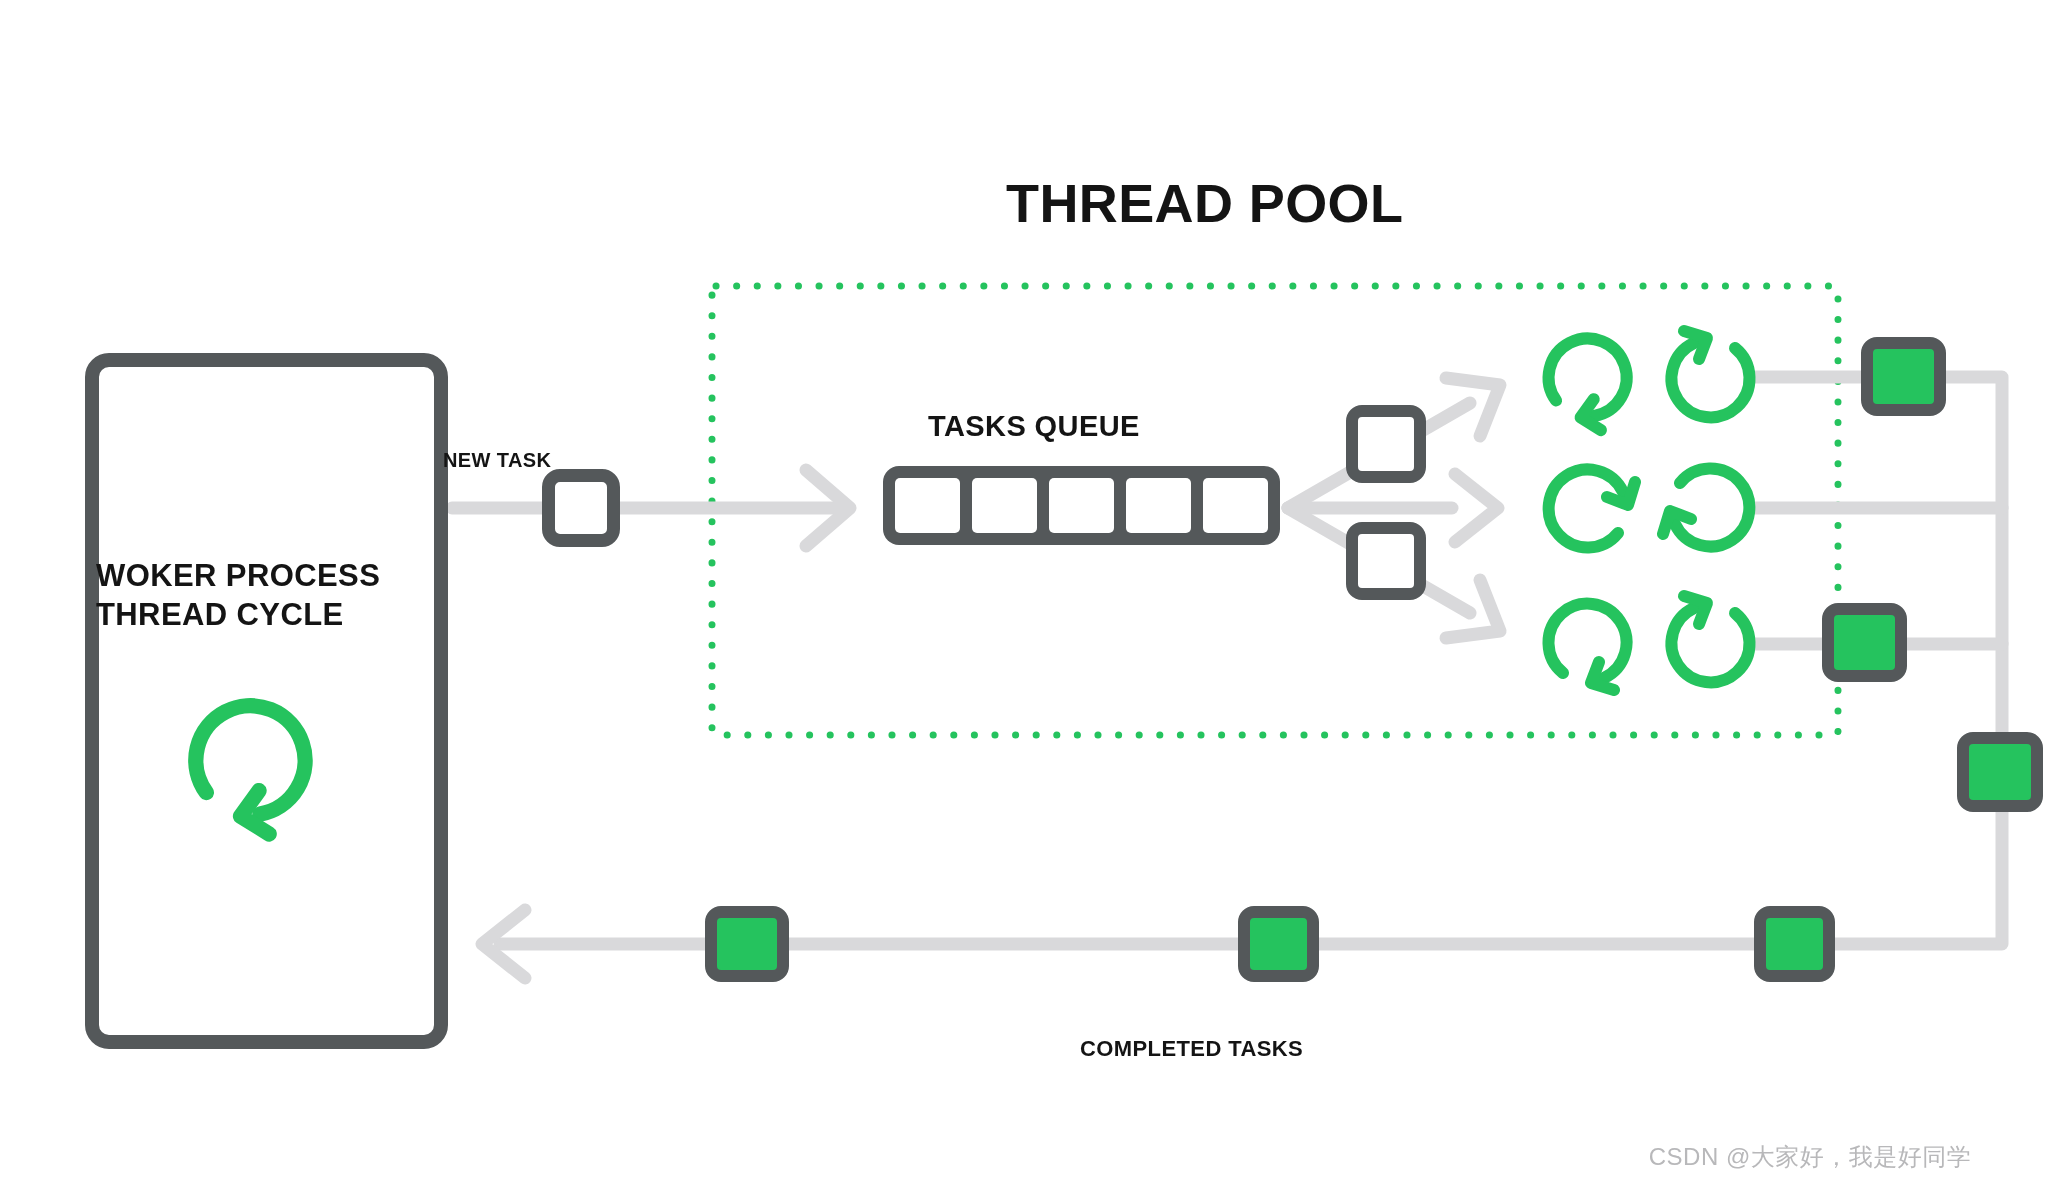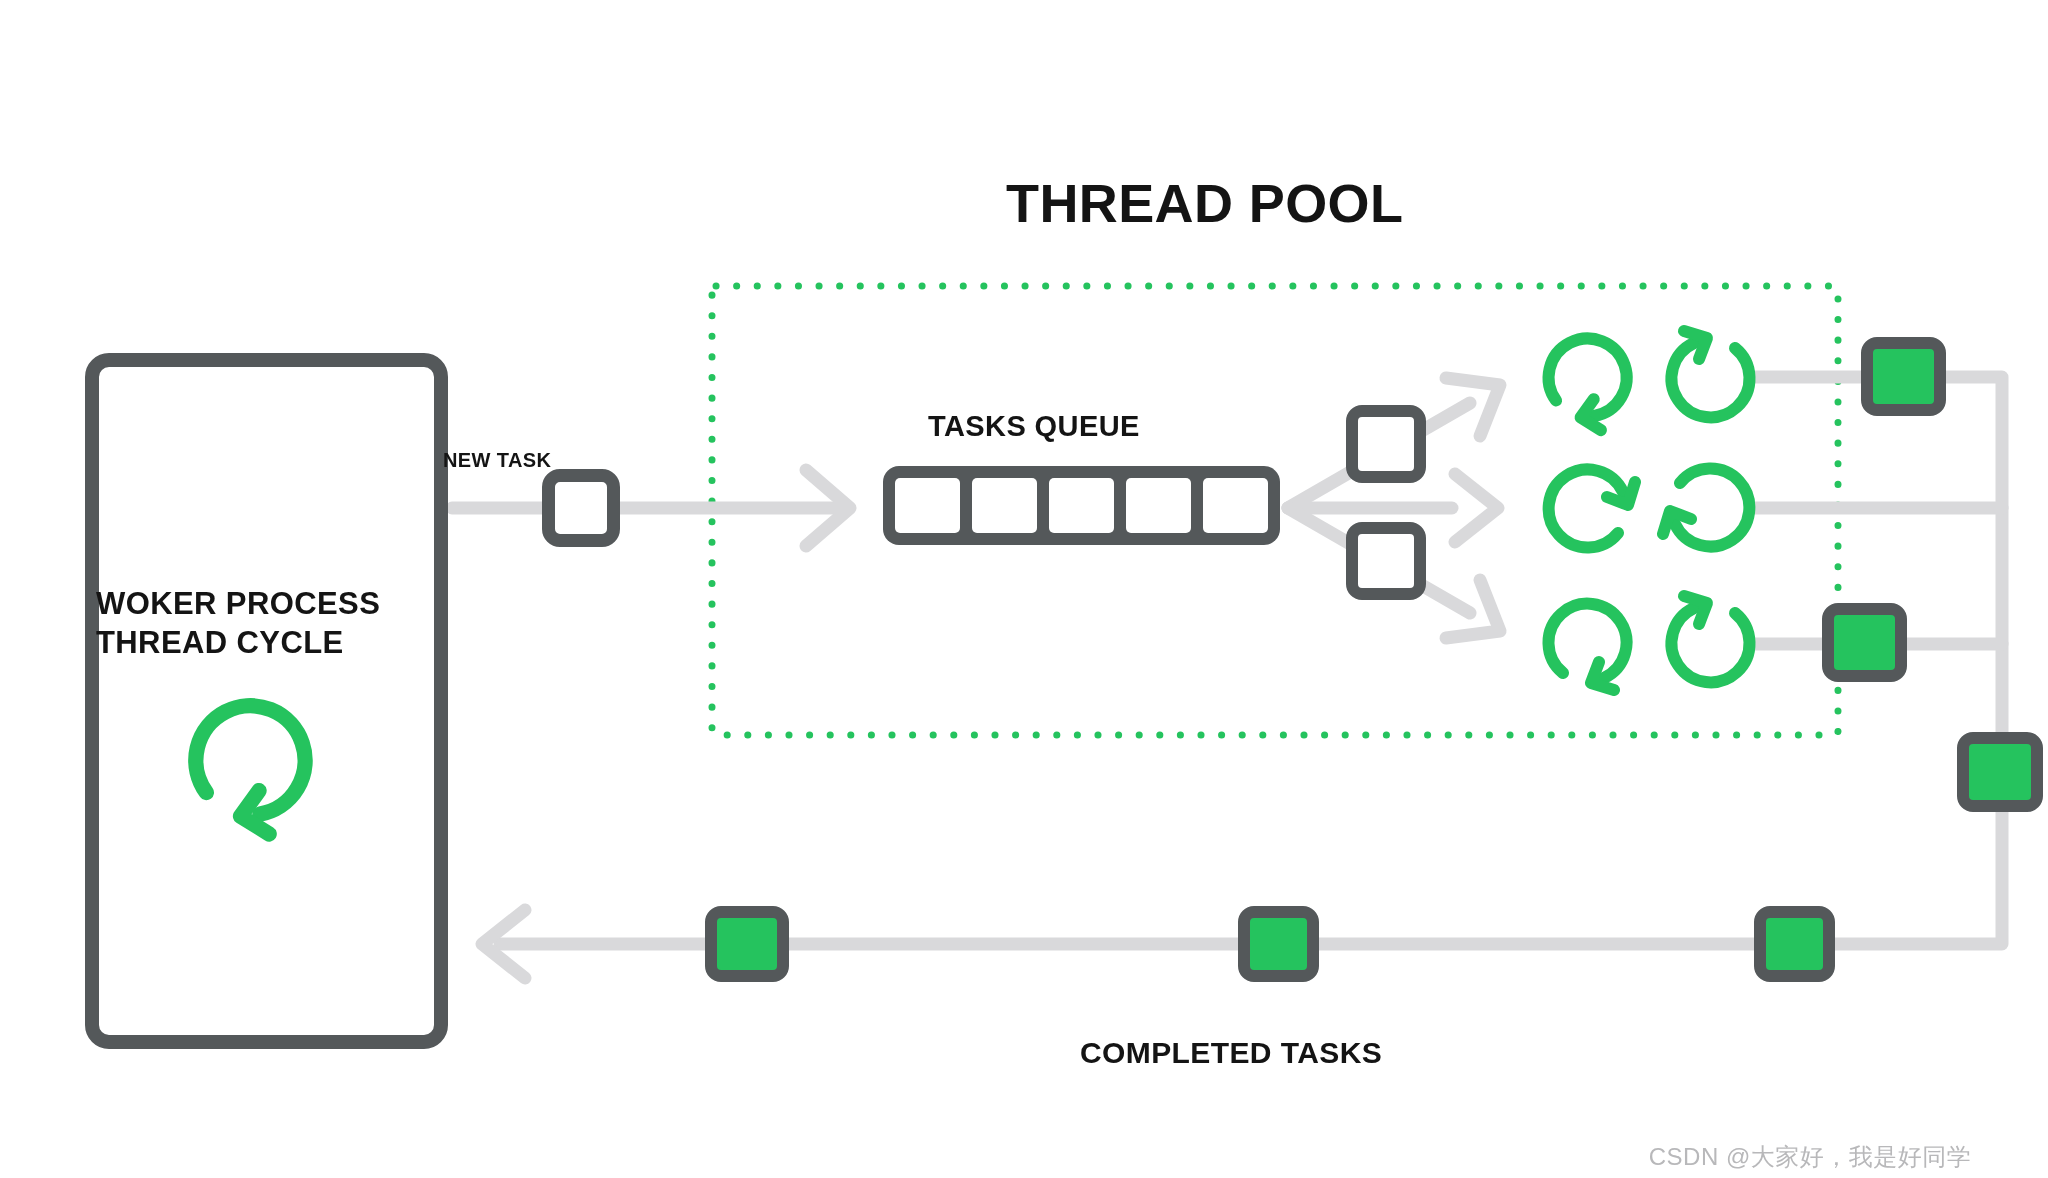--- a/index.html
+++ b/index.html
@@ -13,21 +13,21 @@
   .canvas{
     position:relative;width:2048px;height:1178px;background:#fff;
     overflow:hidden;font-family:"Liberation Sans",sans-serif;
   }
   .layer{position:absolute;left:0;top:0;z-index:1;}
   .lbl{
     position:absolute;z-index:4;font-weight:800;color:var(--text);
     text-align:left;letter-spacing:.4px;white-space:nowrap;
   }
   .title{font-size:54px;}
-  .sublbl{font-size:30px;}
+  .sublbl{font-size:22px;}
   .workerlbl{font-size:31px;line-height:39px;white-space:normal;}
   .watermark{
     position:absolute;z-index:4;font-size:24px;font-weight:400;
     color:var(--watermark);text-align:center;letter-spacing:.5px;white-space:nowrap;
   }
   .workerbox{
     position:absolute;left:85px;top:353px;width:363px;height:696px;
     box-sizing:border-box;border:14px solid var(--dark);border-radius:24px;
     background:#fff;z-index:2;
   }
@@ -80,21 +80,21 @@
       <path d="M525 910 L482 944 L525 978"></path>
     </g>
   </svg>
 
   <div class="lbl title" style="left:1006px;top:172px;width:600px;">THREAD POOL</div>
   <div class="lbl sublbl" style="left:443px;top:413px;width:300px;font-size:20px;margin-top:36px;">NEW TASK</div>
   <div class="lbl sublbl" style="left:928px;top:410px;width:300px;font-size:29px;">TASKS QUEUE</div>
   <div class="lbl sublbl" style="left:1080px;top:1036px;width:400px;">COMPLETED TASKS</div>
 
   <div class="workerbox"></div>
-  <div class="lbl workerlbl" style="left:96px;top:584px;width:341px;">
+  <div class="lbl workerlbl" style="left:96px;top:556px;width:341px;">
     <span>WOKER PROCESS</span><br>
     <span>THREAD CYCLE</span>
   </div>
   <div class="cycle worker-cycle r195" style="left:175px;top:691px;width:152px;height:140px;">
     <svg viewBox="0 0 100 100">
       <path class="arc" d="M75 20 A39 39 0 1 1 34 15"></path>
       <path class="arr" d="M24 3 L47 10 L39 31"></path>
     </svg>
   </div>
 

